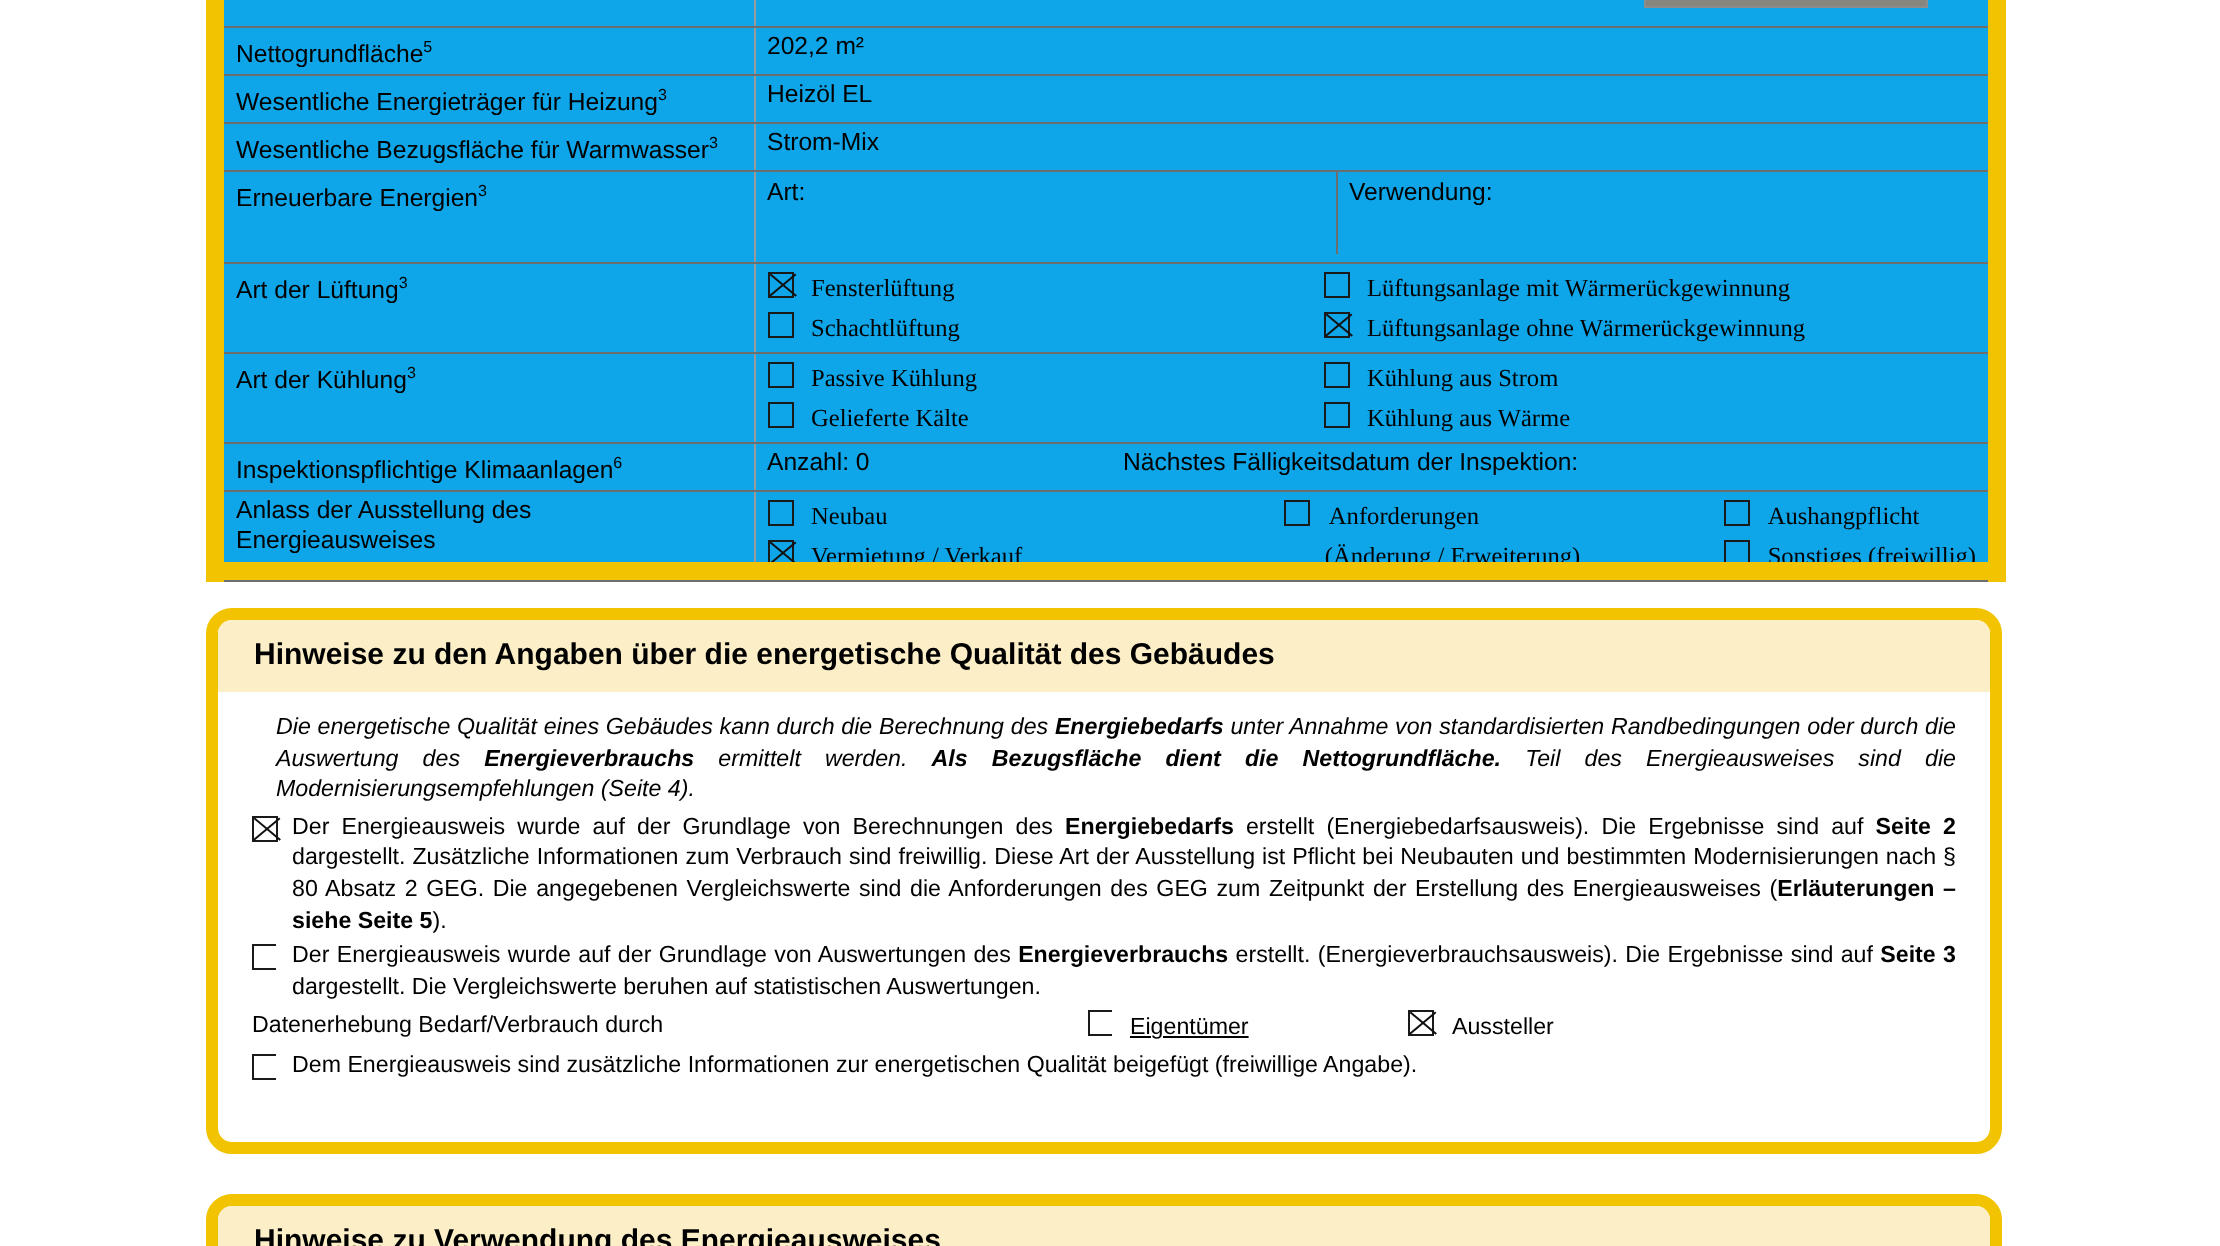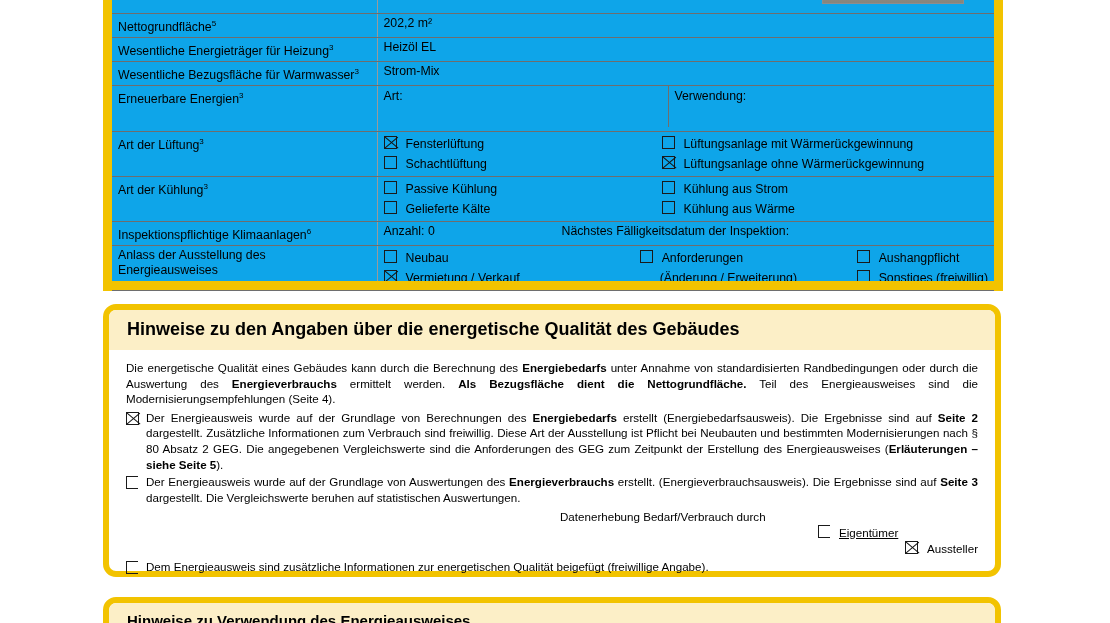--- a/index.html
+++ b/index.html
@@ -55,21 +55,21 @@
     vertical-align:-1px;
   }
   .ck.x::before,.ck.x::after{
     content:"";position:absolute;left:-2px;top:5px;
     width:17px;height:1.4px;background:#111;
   }
   .ck.x::before{transform:rotate(40deg);}
   .ck.x::after{transform:rotate(-40deg);}
   .ck.open{border-right:none;border-bottom-color:#1a1a1a;}
 
-  .opt{display:block;line-height:20px;white-space:nowrap;}
+  .opt{display:block;line-height:20px;white-space:nowrap;font-family:Liberation Serif, serif;}
   .twocol{display:flex;}
   .twocol>div{flex:1;}
   .cellsplit{display:flex;padding:0;}
   .cellsplit>div{padding:3px 6px;}
   .c-left{width:278px;border-right:1px solid #6e6e6e;}
   .c-right{flex:1;}
 
   .row-anlass{display:flex;}
   .row-anlass .a1{width:262px;}
   .row-anlass .a2{width:222px;}
@@ -94,38 +94,38 @@
   .panel{
     position:absolute;
     left:103px;width:898px;
     border:6px solid #F2C300;
     border-radius:13px;
     background:#ffffff;
     box-sizing:border-box;
   }
   .panel-head{
     background:#FCEFC7;
-    font-size:18px;font-weight:bold;
+    font-size:15px;font-weight:bold;
     padding:9px 18px 10px 18px;
     border-radius:7px 7px 0 0;
   }
   .panel-body{
     padding:10px 17px 10px 17px;
     font-size:11.6px;
     line-height:15.6px;
     text-align:justify;
   }
-  .panel-body p{margin:0 0 3px 0;}
+  .panel-body p{margin:0 0 3px 12px;font-style:italic;}
   .hang{
     position:relative;padding-left:20px;margin:0 0 2px 0;
   }
   .hang .ck{position:absolute;left:0;top:2px;margin:0;}
   b{font-weight:bold;}
 
-  .dat-line{display:flex;align-items:flex-end;margin:4px 0 3px 0;flex-direction:column;}
+  .dat-line{display:flex;align-items:flex-start;margin:4px 0 3px 0;}
   .dat-line .d1{width:418px;}
   .dat-line .d2{width:160px;text-decoration:underline;}
   .dat-line .d3{flex:1;}
 
   #panel2{top:304px;height:273px;}
   #panel3{top:597px;height:90px;overflow:hidden;}
   #panel3 .panel-head{font-size:15px;}
 </style>
 </head>
 <body>

